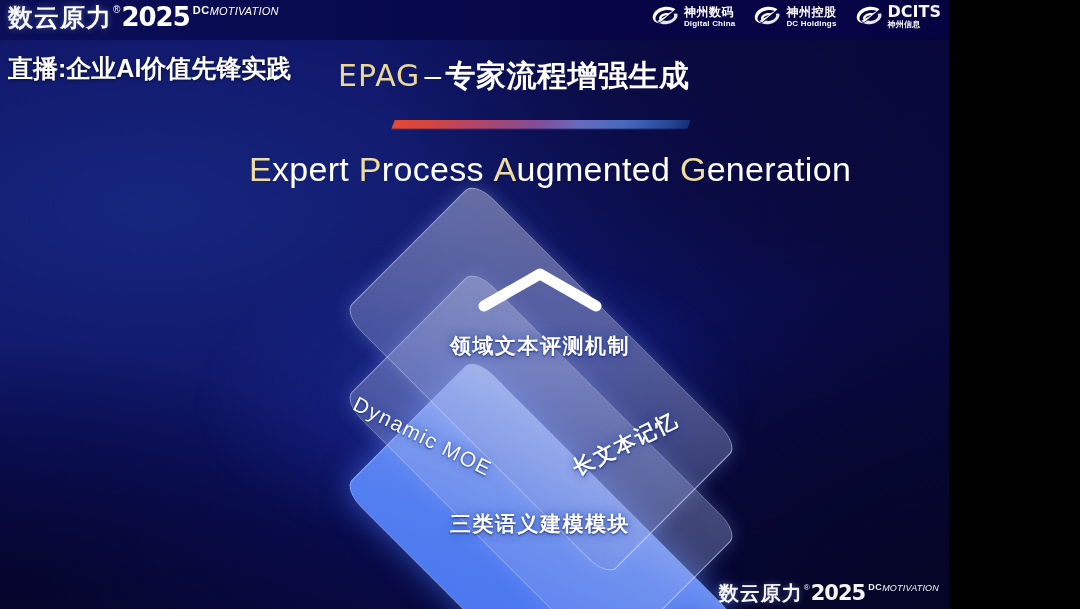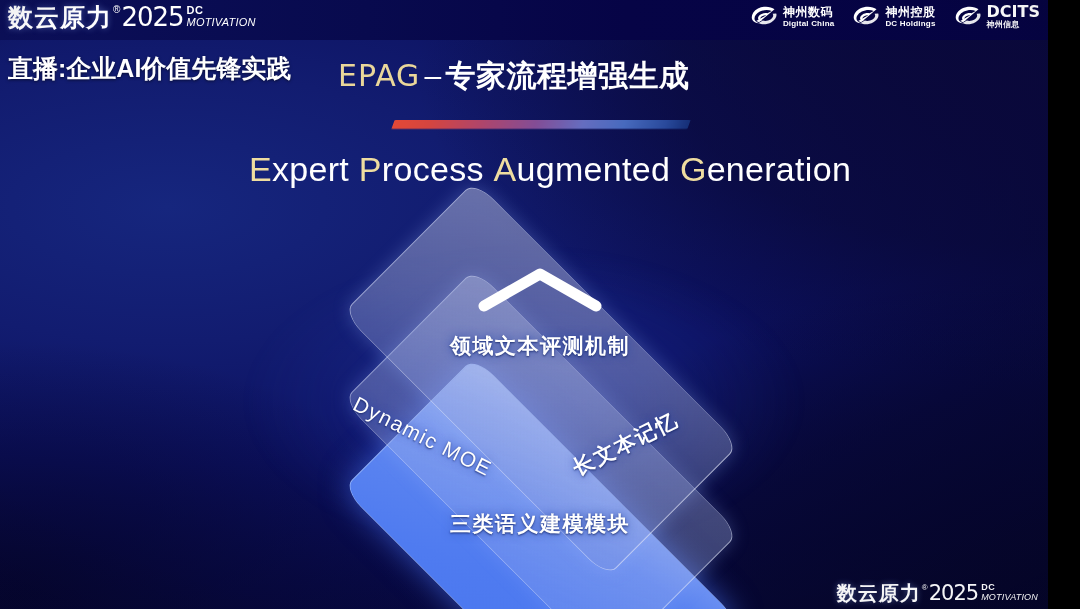--- a/index.html
+++ b/index.html
@@ -6,21 +6,21 @@
     margin: 0;
     padding: 0;
     background: #000;
   }
   body {
     font-family: "Liberation Sans", "DejaVu Sans", sans-serif;
   }
 
   #slide {
     position: relative;
-    width: 1048px;
+    width: 949px;
     height: 609px;
     overflow: hidden;
     background: #be185d;
   }
 
   
   .bg-base {
     position: absolute;
     inset: 0;
     background:
@@ -77,29 +77,29 @@
     text-shadow: 0 0 6px rgba(150,180,255,0.45);
   }
   .brand-reg {
     font-size: 10px;
     line-height: 14px;
     margin-left: 1px;
     margin-top: 1px;
   }
   .brand-year {
     font-size: 26px;
-    font-weight: 400;
+    font-weight: 700;
     line-height: 30px;
     letter-spacing: -1px;
     margin-left: 1px;
     font-family: "DejaVu Sans", sans-serif;
   }
   .brand-dc {
     display: flex;
-    flex-direction: column;
+    flex-direction: row;
     margin-left: 3px;
     margin-top: 3px;
   }
   .brand-dc-top {
     font-size: 11px;
     font-weight: 700;
     line-height: 11px;
     letter-spacing: 0.5px;
   }
   .brand-dc-bot {

